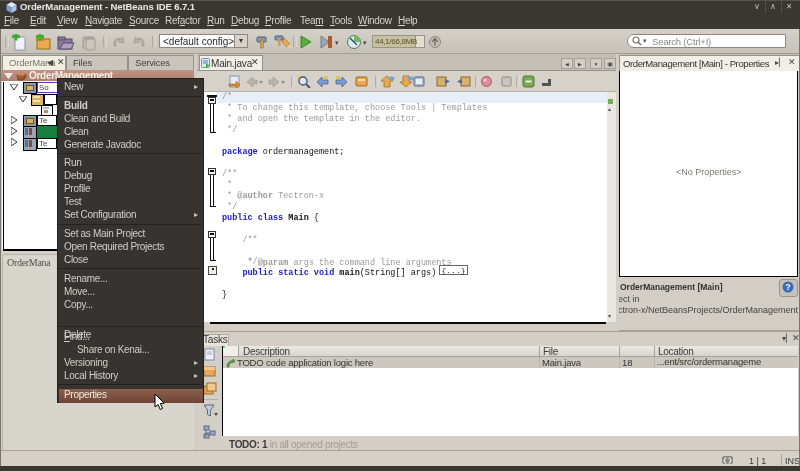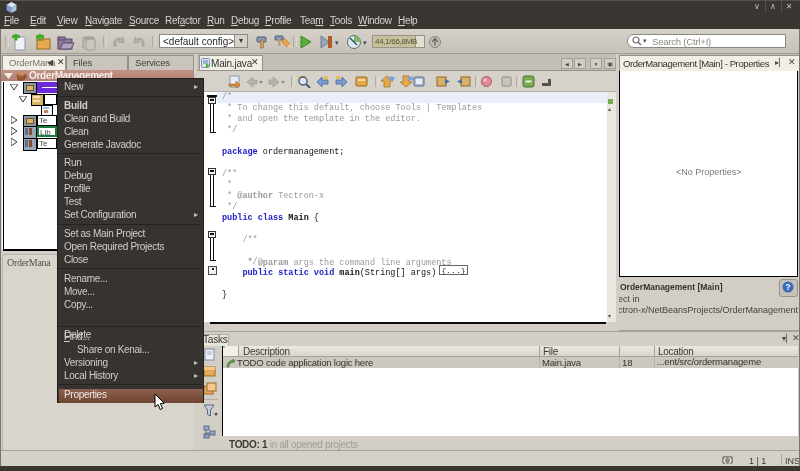--- a/index.html
+++ b/index.html
@@ -36,20 +36,21 @@
 </head>
 <body>
 <div id="win">
 
  <div id="titlebar" class="abs"></div>
  <svg class="abs" style="left:6px;top:2px" width="11" height="11" viewBox="0 0 11 11">
    <polygon points="5.5,0 10.5,2.7 5.5,5.4 0.5,2.7" fill="#dfe9f5"></polygon>
    <polygon points="0.5,2.7 5.5,5.4 5.5,11 0.5,8.3" fill="#7f9fd0"></polygon>
    <polygon points="10.5,2.7 5.5,5.4 5.5,11 10.5,8.3" fill="#aec4e5"></polygon>
  </svg>
+ <div id="titletext" class="abs">OrderManagement - NetBeans IDE 6.7.1</div>
  <div class="wbtn" style="left:749px;">∨</div>
  <div class="wsep" style="left:765px;"></div>
  <div class="wbtn" style="left:765px;">∧</div>
  <div class="wsep" style="left:781px;"></div>
  <div class="wbtn" style="left:781px;">✕</div>
 
  <div id="menubar" class="abs"></div>
  <div class="mitem" style="left:4px"><u>F</u>ile</div>
  <div class="mitem" style="left:30px"><u>E</u>dit</div>
  <div class="mitem" style="left:57px"><u>V</u>iew</div>
@@ -168,21 +169,21 @@
   <div class="abs" style="left:2px;top:81px;width:191px;height:168px;background:#fff;"></div>
       <div class="abs" style="left:3px;top:82px;width:1px;height:169px;background:#000;"></div>
       <div class="abs" style="left:3px;top:249px;width:190px;height:2px;background:#000;"></div>
   <div id="tree">
 
    <svg class="abs" style="left:10px;top:84px" width="8" height="6" viewBox="0 0 8 6">
           <polygon points="0,0 8,0 4,6" fill="#fff" stroke="#3b3b3b" stroke-width="1"></polygon>
         </svg>
    <div class="abs" style="left:23px;top:82px;width:12px;height:10px;border:1px solid #000;background:#8a97ad;"></div>
    <div class="abs" style="left:26px;top:85px;width:8px;height:6px;background:#d9b664;border:1px solid #6e5820;box-sizing:border-box;"></div>
-   <div class="abs" style="left:37px;top:82px;width:36px;height:11px;border:5px solid #6d28d9;background:#fff;box-sizing:border-box;font-size:8px;color:#444;overflow:hidden;padding-left:1px;line-height:9px;">So</div>
+   <div class="abs" style="left:37px;top:82px;width:36px;height:11px;border:1px solid #6d28d9;background:#fff;box-sizing:border-box;font-size:8px;color:#444;overflow:hidden;padding-left:1px;line-height:9px;">So</div>
 
    <svg class="abs" style="left:19px;top:96px" width="8" height="6" viewBox="0 0 8 6">
           <polygon points="0,0 8,0 4,6" fill="#fff" stroke="#3b3b3b" stroke-width="1"></polygon>
         </svg>
    <div class="abs" style="left:31px;top:94px;width:11px;height:10px;border:1px solid #000;background:#d9b664;"></div>
    <div class="abs" style="left:33px;top:96px;width:7px;height:2px;background:#f2e3b6;"></div>
    <div class="abs" style="left:33px;top:100px;width:7px;height:2px;background:#f2e3b6;"></div>
    <div class="abs" style="left:44px;top:94px;width:13px;height:11px;border:1px solid #000;background:#fff;box-sizing:border-box;"></div>
 
    <div class="abs" style="left:41px;top:105px;width:10px;height:11px;border:1px solid #000;background:#f4f6f9;"></div>
@@ -195,21 +196,21 @@
    <div class="abs" style="left:23px;top:115px;width:12px;height:10px;border:1px solid #000;background:#8a97ad;"></div>
    <div class="abs" style="left:26px;top:118px;width:8px;height:6px;background:#d9b664;border:1px solid #6e5820;box-sizing:border-box;"></div>
    <div class="abs" style="left:37px;top:115px;width:20px;height:11px;border:1px solid #000;background:#fff;box-sizing:border-box;font-size:8px;color:#444;overflow:hidden;padding-left:1px;line-height:9px;">Te</div>
 
    <svg class="abs" style="left:11px;top:127px" width="6" height="8" viewBox="0 0 6 8">
           <polygon points="0,0 6,4 0,8" fill="#fff" stroke="#3b3b3b" stroke-width="1"></polygon>
         </svg>
    <div class="abs" style="left:23px;top:126px;width:12px;height:11px;border:1px solid #000;background:#9aa5b8;"></div>
    <div class="abs" style="left:25px;top:128px;width:3px;height:7px;background:#5a6f96;"></div>
    <div class="abs" style="left:29px;top:128px;width:3px;height:7px;background:#8a4a2a;"></div>
-   <div class="abs" style="left:37px;top:126px;width:20px;height:11px;border:2px solid #15803d;background:#fff;box-sizing:border-box;font-size:8px;color:#444;overflow:hidden;padding-left:1px;line-height:9px;">Lib</div>
+   <div class="abs" style="left:37px;top:126px;width:20px;height:11px;border:6px solid #15803d;background:#fff;box-sizing:border-box;font-size:8px;color:#444;overflow:hidden;padding-left:1px;line-height:9px;">Lib</div>
 
    <svg class="abs" style="left:11px;top:138px" width="6" height="8" viewBox="0 0 6 8">
           <polygon points="0,0 6,4 0,8" fill="#fff" stroke="#3b3b3b" stroke-width="1"></polygon>
         </svg>
    <div class="abs" style="left:23px;top:138px;width:12px;height:11px;border:1px solid #000;background:#9aa5b8;"></div>
    <div class="abs" style="left:25px;top:140px;width:3px;height:7px;background:#5a6f96;"></div>
    <div class="abs" style="left:29px;top:140px;width:3px;height:7px;background:#8a4a2a;"></div>
    <div class="abs" style="left:37px;top:138px;width:20px;height:11px;border:1px solid #000;background:#fff;box-sizing:border-box;font-size:8px;color:#444;overflow:hidden;padding-left:1px;line-height:9px;">Te</div>
   </div>
 
@@ -326,21 +327,21 @@
    <div class="abs" style="left:210px;top:238px;width:1px;height:22px;background:#111;"></div>
    <div class="abs" style="left:213px;top:238px;width:1px;height:22px;background:#111;"></div>
    <div class="abs" style="left:210px;top:260px;width:6px;height:1px;background:#111;"></div>
    <div class="abs" style="left:208px;top:266px;width:9px;height:9px;border:1px solid #4a4a4a;background:#f2f0ec;box-sizing:border-box;"></div>
         <div class="abs" style="left:212px;top:268px;width:2px;height:2px;background:#222;"></div>
   </div>
 
   <div class="abs" style="left:217px;top:92px;width:390px;height:11px;background:#e8effb;"></div>
   <div id="code">
    <div class="cl cmt" style="top:92px">/*</div>
-   <div class="cl cmt" style="top:103px"> * To change this default, choose Tools | Templates</div>
+   <div class="cl cmt" style="top:103px"> * To change this template, choose Tools | Templates</div>
    <div class="cl cmt" style="top:114px"> * and open the template in the editor.</div>
    <div class="cl cmt" style="top:125px"> */</div>
    <div class="cl" style="top:147px"><span class="kw">package</span> ordermanagement;</div>
    <div class="cl cmt" style="top:169px">/**</div>
    <div class="cl cmt" style="top:180px"> *</div>
    <div class="cl cmt" style="top:191px"> * <span class="bld">@author</span> Tectron-x</div>
    <div class="cl cmt" style="top:202px"> */</div>
    <div class="cl" style="top:213px"><span class="kw">public</span> <span class="kw">class</span> <span class="bld">Main</span> {</div>
    <div class="cl cmt" style="top:235px">    /**</div>
    <div class="cl cmt" style="top:258px">     * <span class="bld">@param</span> args the command line arguments</div>

